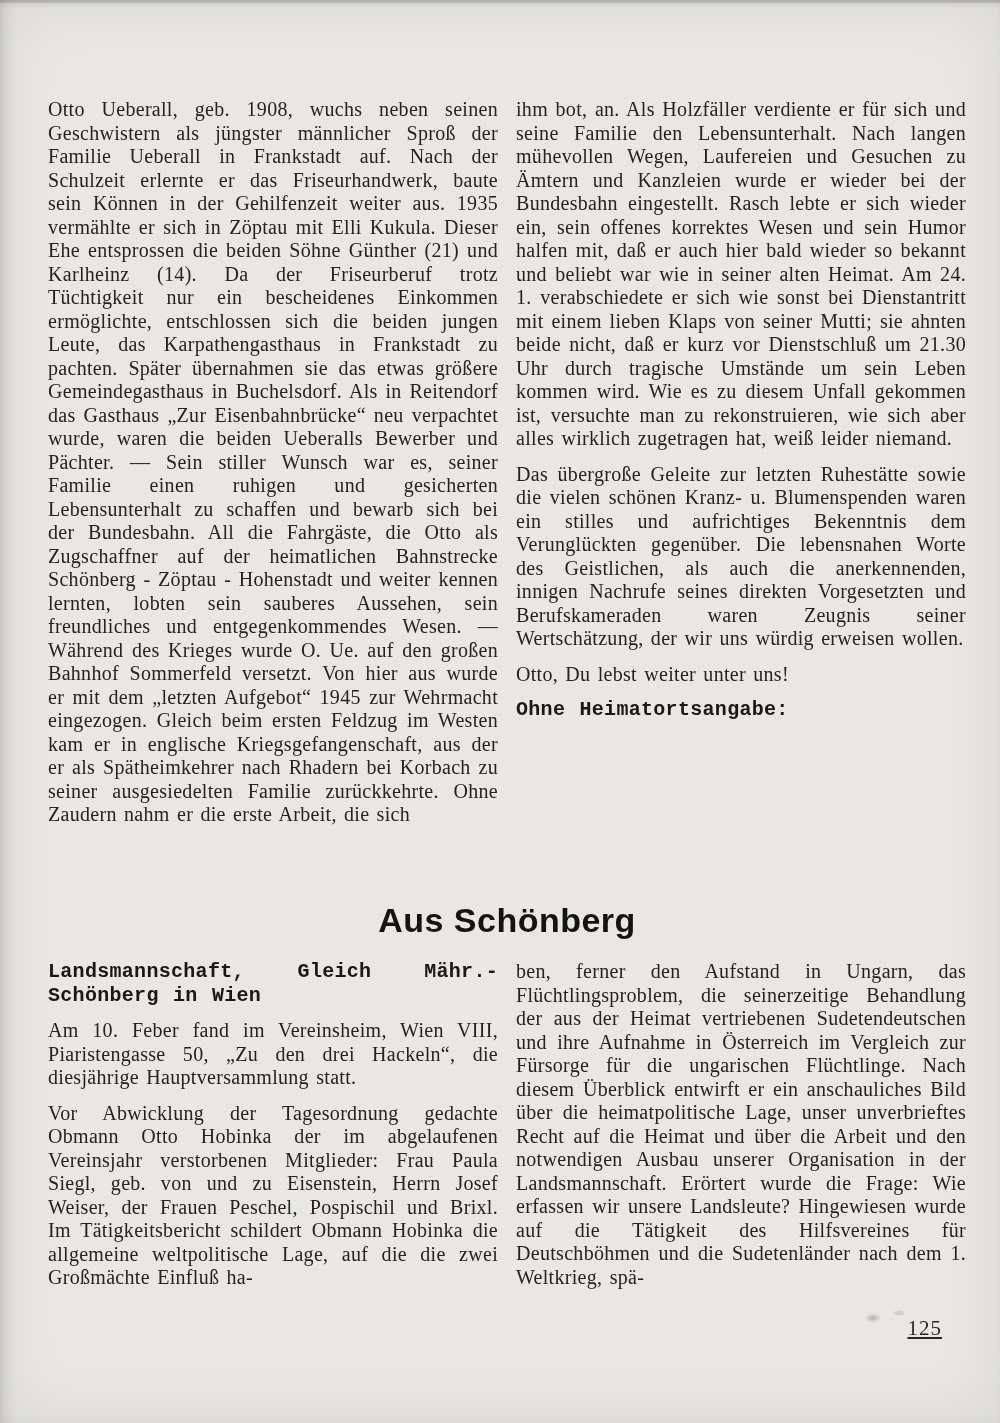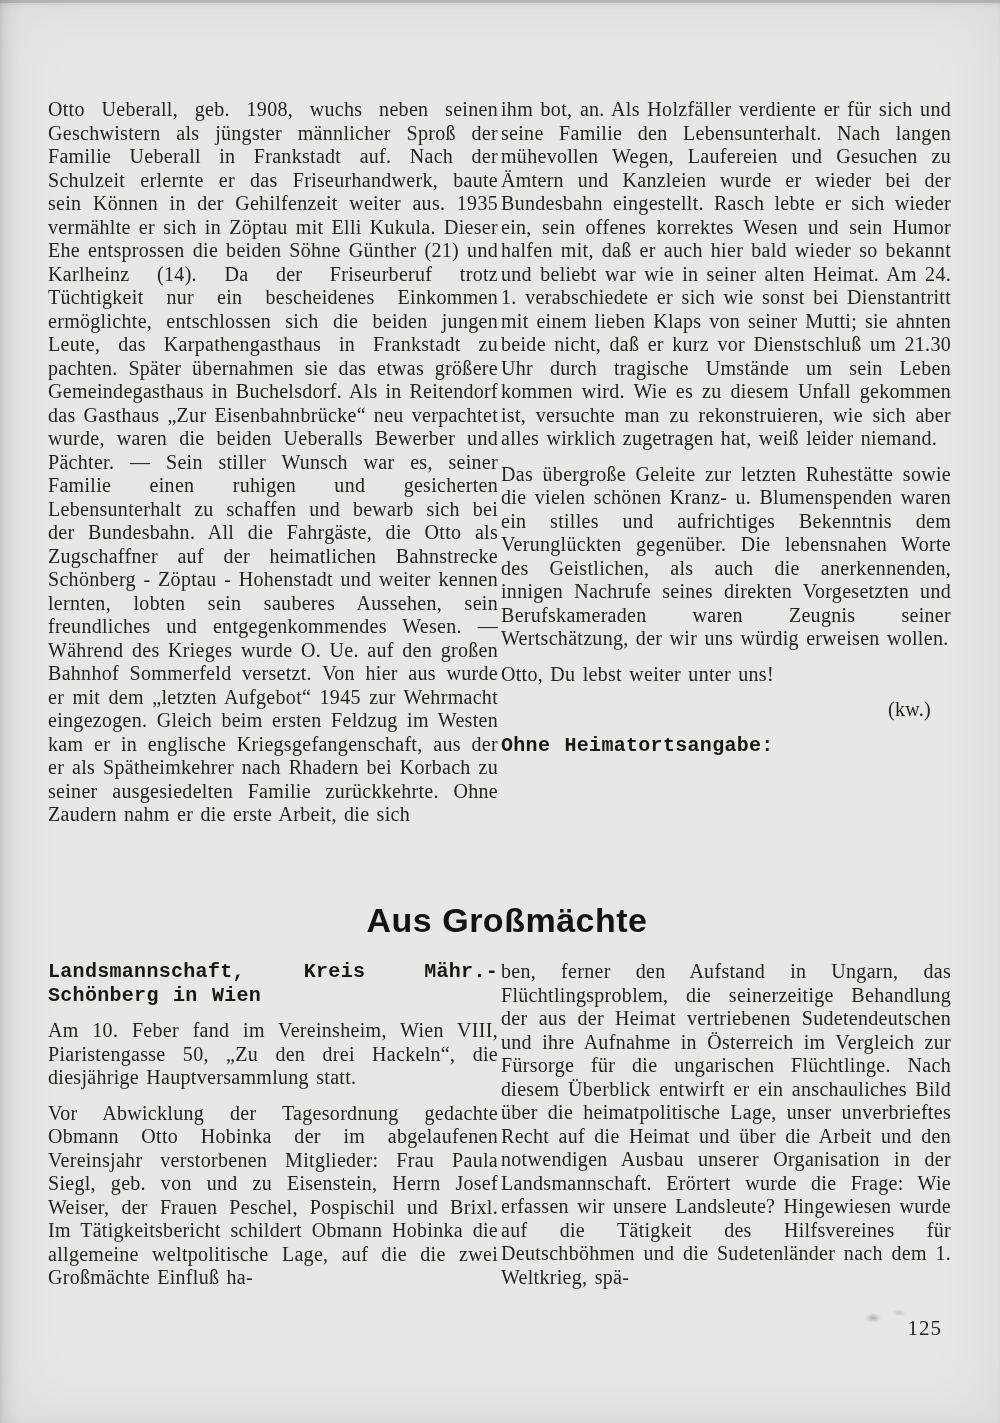--- a/index.html
+++ b/index.html
@@ -14,21 +14,21 @@
     color: #26231f;
   }
   .content {
     position: absolute;
     left: 48px;
     top: 98px;
     width: 918px;
   }
   .two-col {
     display: flex;
-    gap: 3px;
+    gap: 18px;
   }
   .col {
     width: 450px;
     flex: 0 0 450px;
   }
   .body-text {
     font-size: 20px;
     line-height: 23.5px;
     letter-spacing: 0.3px;
     word-spacing: 2px;
@@ -63,20 +63,21 @@
     margin: 0 0 18px 0;
   }
   .inline-bold { font-weight: bold; color: #1b1814; }
   .page-number {
     position: absolute;
     top: 1316px;
     right: 58px;
     font-size: 21px;
     letter-spacing: 1px;
     color: #2a2722;
+    text-decoration: underline;
   }
   .smudge {
     position: absolute;
     top: 1305px;
     left: 855px;
     width: 58px;
     height: 26px;
     background:
       radial-gradient(ellipse 12px 7px at 18px 13px, rgba(40,38,34,0.28), rgba(40,38,34,0) 70%),
       radial-gradient(ellipse 10px 5px at 44px 8px, rgba(40,38,34,0.18), rgba(40,38,34,0) 70%);
@@ -97,30 +98,29 @@
   <div class="content">
 
     <div class="two-col section-obituary">
       <div class="col body-text">
         <p>Otto Ueberall, geb. 1908, wuchs neben seinen Geschwistern als jüngster männlicher Sproß der Familie Ueberall in Frankstadt auf. Nach der Schulzeit erlernte er das Friseurhandwerk, baute sein Können in der Gehilfenzeit weiter aus. 1935 vermählte er sich in Zöptau mit Elli Kukula. Dieser Ehe entsprossen die beiden Söhne Günther (21) und Karlheinz (14). Da der Friseurberuf trotz Tüchtigkeit nur ein bescheidenes Einkommen ermöglichte, entschlossen sich die beiden jungen Leute, das Karpathengasthaus in Frankstadt zu pachten. Später übernahmen sie das etwas größere Gemeindegasthaus in Buchelsdorf. Als in Reitendorf das Gasthaus „Zur Eisenbahnbrücke“ neu verpachtet wurde, waren die beiden Ueberalls Bewerber und Pächter. — Sein stiller Wunsch war es, seiner Familie einen ruhigen und gesicherten Lebensunterhalt zu schaffen und bewarb sich bei der Bundesbahn. All die Fahrgäste, die Otto als Zugschaffner auf der heimatlichen Bahnstrecke Schönberg - Zöptau - Hohenstadt und weiter kennen lernten, lobten sein sauberes Aussehen, sein freundliches und entgegenkommendes Wesen. — Während des Krieges wurde O. Ue. auf den großen Bahnhof Sommerfeld versetzt. Von hier aus wurde er mit dem „letzten Aufgebot“ 1945 zur Wehrmacht eingezogen. Gleich beim ersten Feldzug im Westen kam er in englische Kriegsgefangenschaft, aus der er als Spätheimkehrer nach Rhadern bei Korbach zu seiner ausgesiedelten Familie zurückkehrte. Ohne Zaudern nahm er die erste Arbeit, die sich</p>
       </div>
       <div class="col body-text">
         <p>ihm bot, an. Als Holzfäller verdiente er für sich und seine Familie den Lebensunterhalt. Nach langen mühevollen Wegen, Laufereien und Gesuchen zu Ämtern und Kanzleien wurde er wieder bei der Bundesbahn eingestellt. Rasch lebte er sich wieder ein, sein offenes korrektes Wesen und sein Humor halfen mit, daß er auch hier bald wieder so bekannt und beliebt war wie in seiner alten Heimat. Am 24. 1. verabschiedete er sich wie sonst bei Dienstantritt mit einem lieben Klaps von seiner Mutti; sie ahnten beide nicht, daß er kurz vor Dienstschluß um 21.30 Uhr durch tragische Umstände um sein Leben kommen wird. Wie es zu diesem Unfall gekommen ist, versuchte man zu rekonstruieren, wie sich aber alles wirklich zugetragen hat, weiß leider niemand.</p>
         <p>Das übergroße Geleite zur letzten Ruhestätte sowie die vielen schönen Kranz- u. Blumenspenden waren ein stilles und aufrichtiges Bekenntnis dem Verunglückten gegenüber. Die lebensnahen Worte des Geistlichen, als auch die anerkennenden, innigen Nachrufe seines direkten Vorgesetzten und Berufskameraden waren Zeugnis seiner Wertschätzung, der wir uns würdig erweisen wollen.</p>
         <p class="closing-line">Otto, Du lebst weiter unter uns!</p>
-        <p class="signature">(kw.)</p>
         <p class="sub-heading">Ohne Heimatortsangabe:</p>
       </div>
     </div>
 
-    <h1 class="austria-heading">Aus Großmächte</h1>
+    <h1 class="austria-heading">Aus Schönberg</h1>
 
     <div class="two-col">
       <div class="col body-text">
-        <p class="sub-heading">Landsmannschaft, Kreis Mähr.-Schönberg in Wien</p>
+        <p class="sub-heading">Landsmannschaft, Gleich Mähr.-Schönberg in Wien</p>
         <p>Am 10. Feber fand im Vereinsheim, Wien VIII, Piaristengasse 50, „Zu den drei Hackeln“, die diesjährige Hauptversammlung statt.</p>
         <p>Vor Abwicklung der Tagesordnung gedachte Obmann Otto Hobinka der im abgelaufenen Vereinsjahr verstorbenen Mitglieder: Frau Paula Siegl, geb. von und zu Eisenstein, Herrn Josef Weiser, der Frauen Peschel, Pospischil und Brixl. Im Tätigkeitsbericht schildert Obmann Hobinka die allgemeine weltpolitische Lage, auf die die zwei Großmächte Einfluß ha-</p>
       </div>
       <div class="col body-text">
         <p>ben, ferner den Aufstand in Ungarn, das Flüchtlingsproblem, die seinerzeitige Behandlung der aus der Heimat vertriebenen Sudetendeutschen und ihre Aufnahme in Österreich im Vergleich zur Fürsorge für die ungarischen Flüchtlinge. Nach diesem Überblick entwirft er ein anschauliches Bild über die heimatpolitische Lage, unser unverbrieftes Recht auf die Heimat und über die Arbeit und den notwendigen Ausbau unserer Organisation in der Landsmannschaft. Erörtert wurde die Frage: Wie erfassen wir unsere Landsleute? Hingewiesen wurde auf die Tätigkeit des Hilfsvereines für Deutschböhmen und die Sudetenländer nach dem 1. Weltkrieg, spä-</p>
       </div>
     </div>
 
   </div>
 

